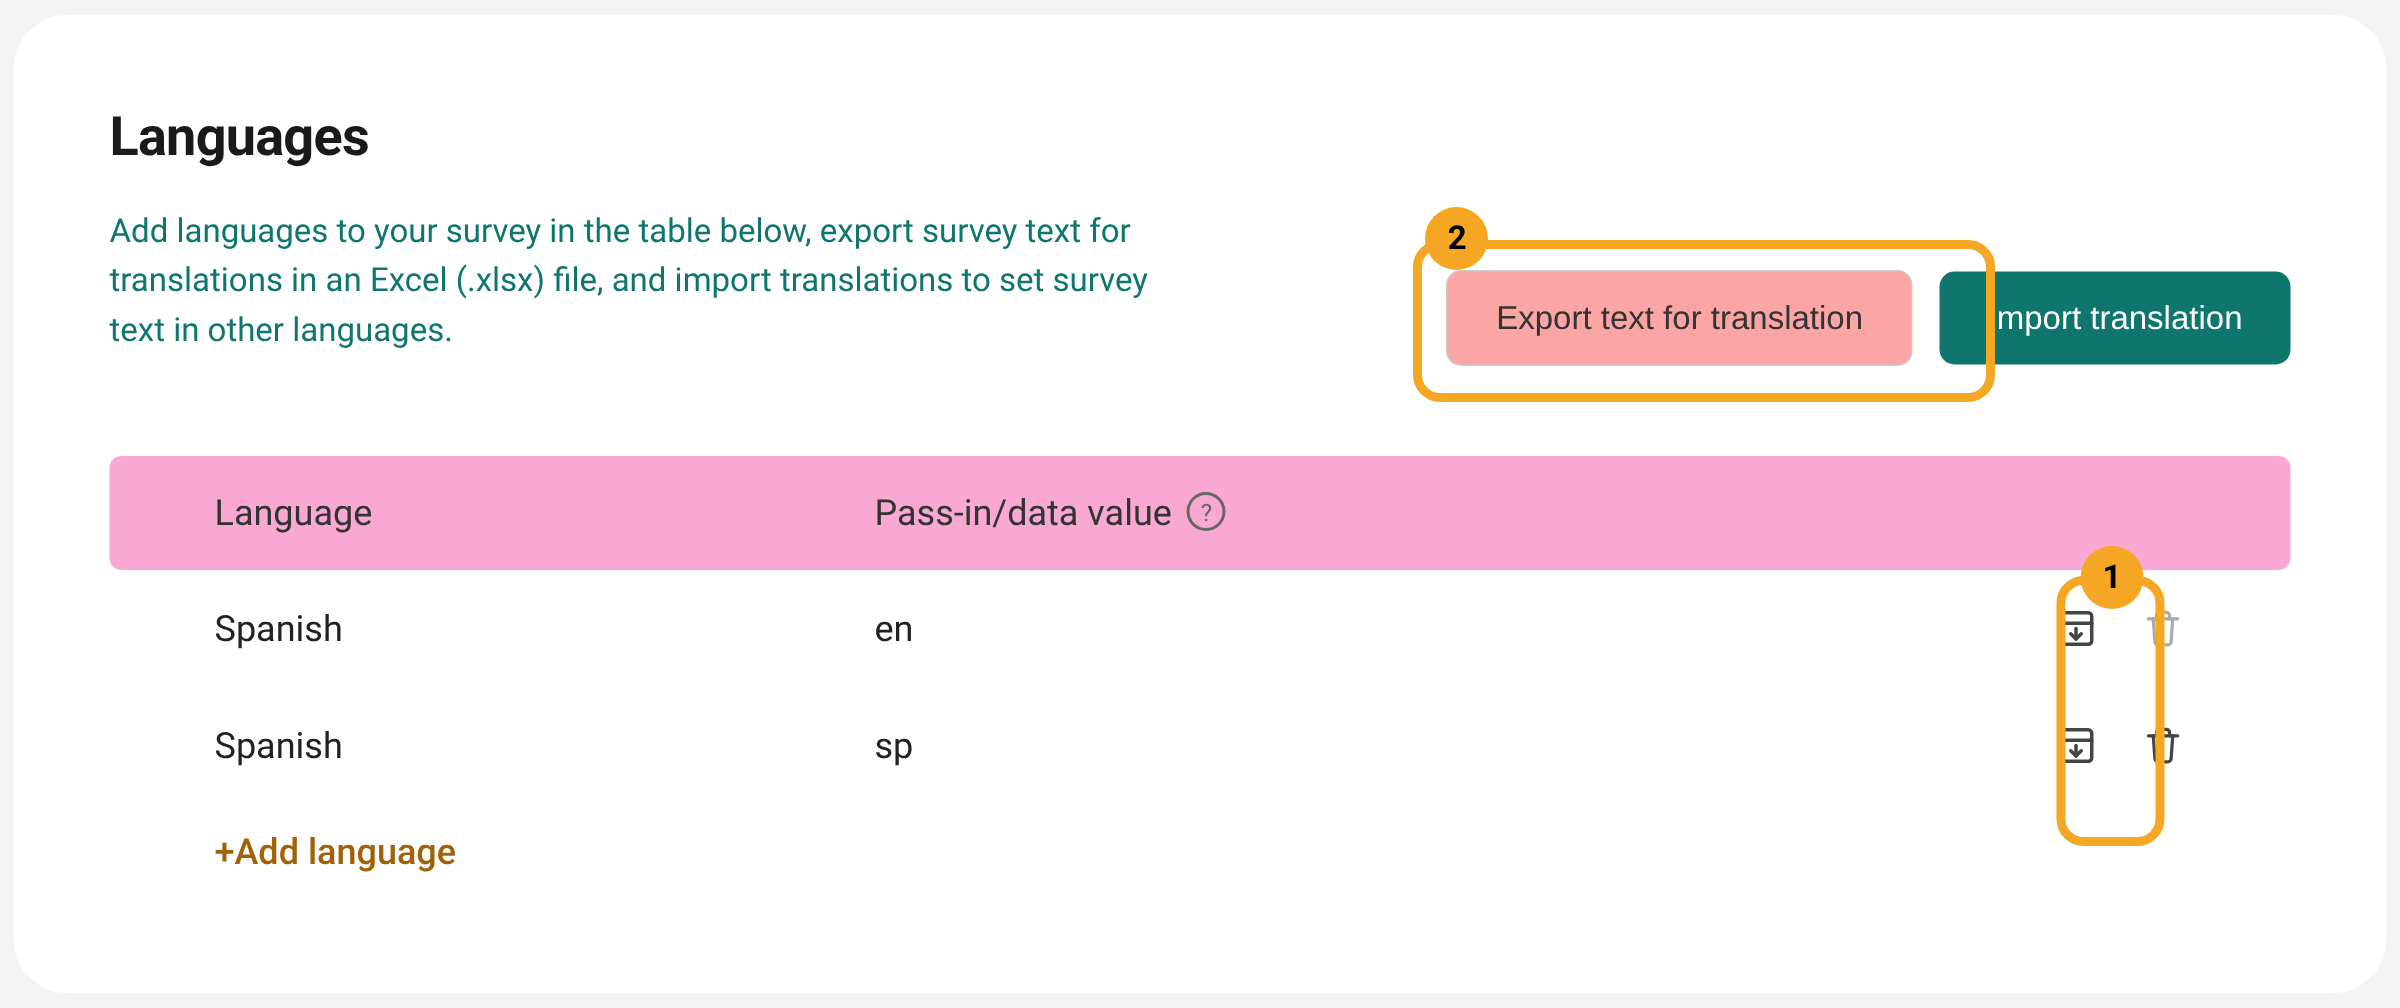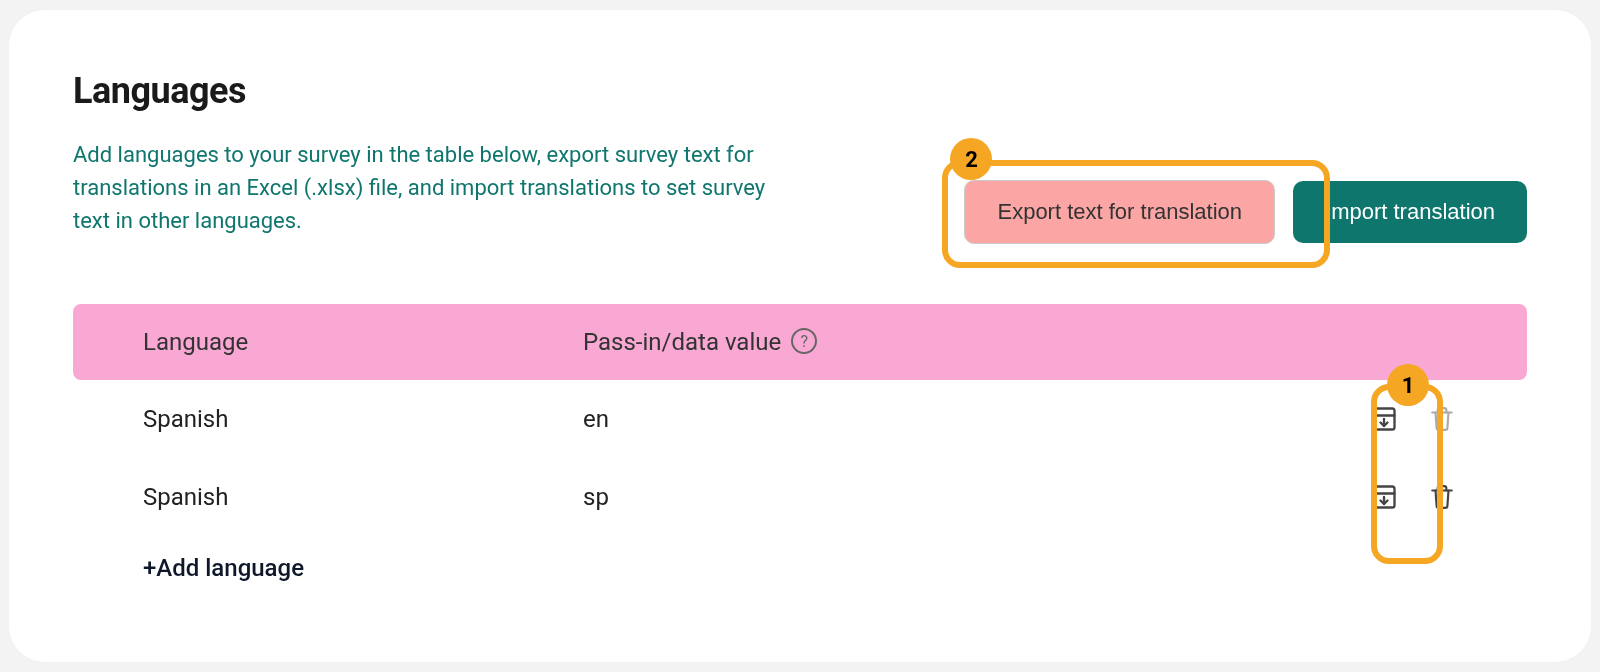--- a/index.html
+++ b/index.html
@@ -118,21 +118,21 @@
     cursor: pointer;
     color: #444;
   }
   .icon-btn.muted { color: #aaa; cursor: default; }
   .help-icon {
     width: 26px; height: 26px; border: 2px solid #666; border-radius: 50%;
     display: inline-flex; align-items: center; justify-content: center;
     font-size: 16px; color:#666;
   }
   .add-link {
-    color: #0f172a;
+    color: #a16207;
     font-size: 24px;
     font-weight: 500;
     cursor: pointer;
     padding: 18px 70px;
     display: inline-block;
   }
 </style>
 </head>
 <body>
 

